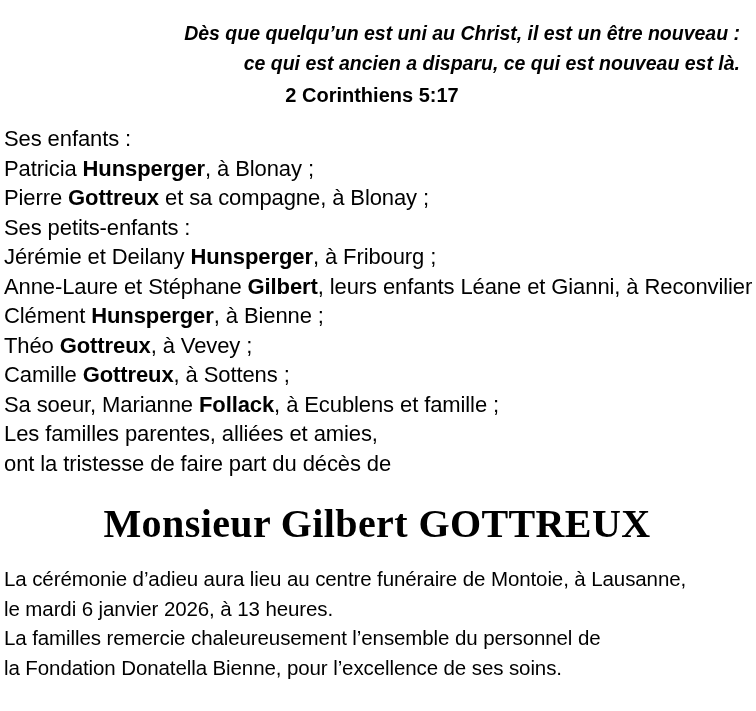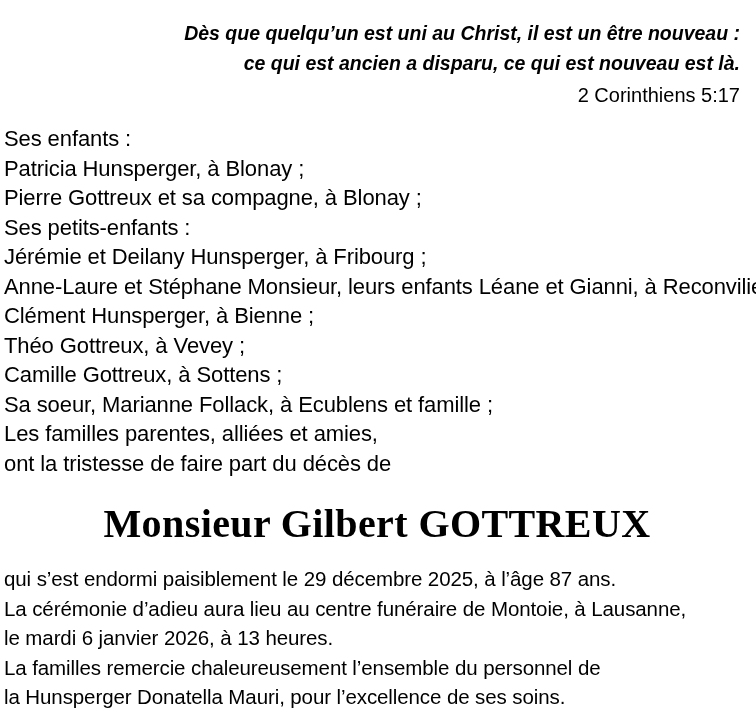--- a/index.html
+++ b/index.html
@@ -28,40 +28,40 @@
     font-weight: bold;
     font-size: 19.5px;
     line-height: 30px;
     padding-right: 10px;
   }
   .epigraph-line {
     display: block;
     white-space: nowrap;
   }
   .reference {
-    text-align: right;
+    text-align: center;
     font-style: normal;
-    font-weight: normal;
+    font-weight: bold;
     font-size: 20px;
     line-height: 30px;
     padding-right: 10px;
     margin-top: 2px;
   }
   .family-block {
     margin-top: 14px;
     font-size: 22px;
     line-height: 29.5px;
   }
   .family-line {
     display: block;
     white-space: nowrap;
     letter-spacing: -0.1px;
   }
   .family-line b {
-    font-weight: normal;
+    font-weight: bold;
   }
   .deceased-name {
     text-align: center;
     font-weight: bold;
     font-size: 40px;
     line-height: 48px;
     margin-top: 22px;
     margin-bottom: 16px;
     letter-spacing: 0.4px;
     font-family: Liberation Serif, serif;
@@ -87,32 +87,31 @@
   </div>
 
   <div class="reference">2 Corinthiens 5:17</div>
 
   <div class="family-block">
       <span class="family-line">Ses enfants :</span>
       <span class="family-line">Patricia <b>Hunsperger</b>, à Blonay ;</span>
       <span class="family-line">Pierre <b>Gottreux</b> et sa compagne, à Blonay ;</span>
       <span class="family-line">Ses petits-enfants :</span>
       <span class="family-line">Jérémie et Deilany <b>Hunsperger</b>, à Fribourg ;</span>
-      <span class="family-line">Anne-Laure et Stéphane <b>Monsieur</b>, leurs enfants Léane et Gianni, à Reconvilier ;</span>
+      <span class="family-line">Anne-Laure et Stéphane <b>Gilbert</b>, leurs enfants Léane et Gianni, à Reconvilier ;</span>
       <span class="family-line">Clément <b>Hunsperger</b>, à Bienne ;</span>
       <span class="family-line">Théo <b>Gottreux</b>, à Vevey ;</span>
       <span class="family-line">Camille <b>Gottreux</b>, à Sottens ;</span>
       <span class="family-line">Sa soeur, Marianne <b>Follack</b>, à Ecublens et famille ;</span>
       <span class="family-line">Les familles parentes, alliées et amies,</span>
       <span class="family-line">ont la tristesse de faire part du décès de</span>
     </div>
 
   <div class="deceased-name">Monsieur Gilbert GOTTREUX</div>
 
   <div class="details-block">
-      <span class="details-line">qui s’est endormi paisiblement le 29 décembre 2025, à l’âge 87 ans.</span>
       <span class="details-line">La cérémonie d’adieu aura lieu au centre funéraire de Montoie, à Lausanne,</span>
       <span class="details-line">le mardi 6 janvier 2026, à 13 heures.</span>
       <span class="details-line">La familles remercie chaleureusement l’ensemble du personnel de</span>
-      <span class="details-line">la Hunsperger Donatella Mauri, pour l’excellence de ses soins.</span>
+      <span class="details-line">la Fondation Donatella Bienne, pour l’excellence de ses soins.</span>
     </div>
 
 </div>
 
 </body></html>

